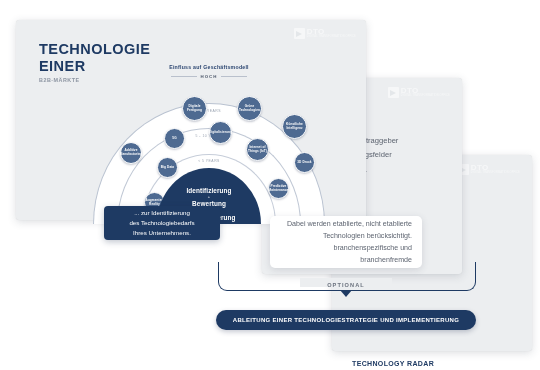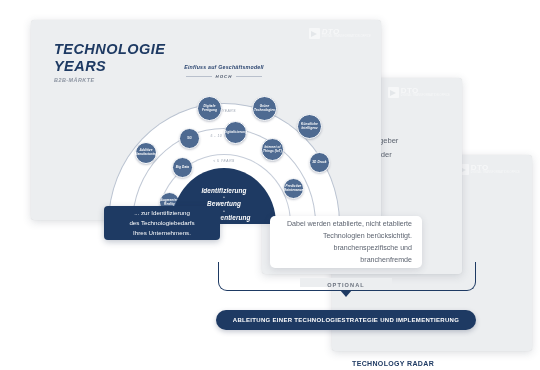--- a/index.html
+++ b/index.html
@@ -46,21 +46,21 @@
 
   
   #card2{left:262px;top:78px;width:200px;height:196px;}
   #card2 .logo-wrap{right:12px;top:9px;}
   #card2 .c2-body{
     position:absolute;left:14px;top:56px;width:182px;
     font-size:7.6px;line-height:1.9;color:#5d6470;text-align:left;
   }
 
   
-  #card1{left:31px;top:20px;width:350px;height:200px;background:#eceef0;font-style:italic;}
+  #card1{left:16px;top:20px;width:350px;height:200px;background:#eceef0;}
   #card1 .logo-wrap{right:10px;top:8px;}
 
   .c1-title{
     position:absolute;left:23px;top:21px;
     font-size:14.5px;font-weight:700;color:#1e3a63;
     letter-spacing:.45px;line-height:1.18;
   }
   .c1-sub{
     position:absolute;left:23px;top:57px;
     font-size:5.4px;font-weight:700;color:#8d95a2;letter-spacing:.5px;
@@ -202,21 +202,21 @@
     <div class="card-logo logo-wrap">
       <div class="logo-mark"></div>
       <div class="logo-text">
         <span class="logo-dto">DTO</span>
         <span class="logo-sub">DIGITAL TRANSFORMATION OFFICE</span>
       </div>
     </div>
 
     <div class="c1-title">
       <span>TECHNOLOGIE</span><br>
-      <span>YEARS</span>
+      <span>EINER</span>
     </div>
     <div class="c1-sub">B2B-MÄRKTE</div>
 
     <div id="radar">
       <div class="axis-label">Einfluss auf Geschäftsmodell</div>
       <div class="hoch-row">
         <span class="bar"></span>
         <span class="hoch-txt">HOCH</span>
         <span class="bar"></span>
       </div>

